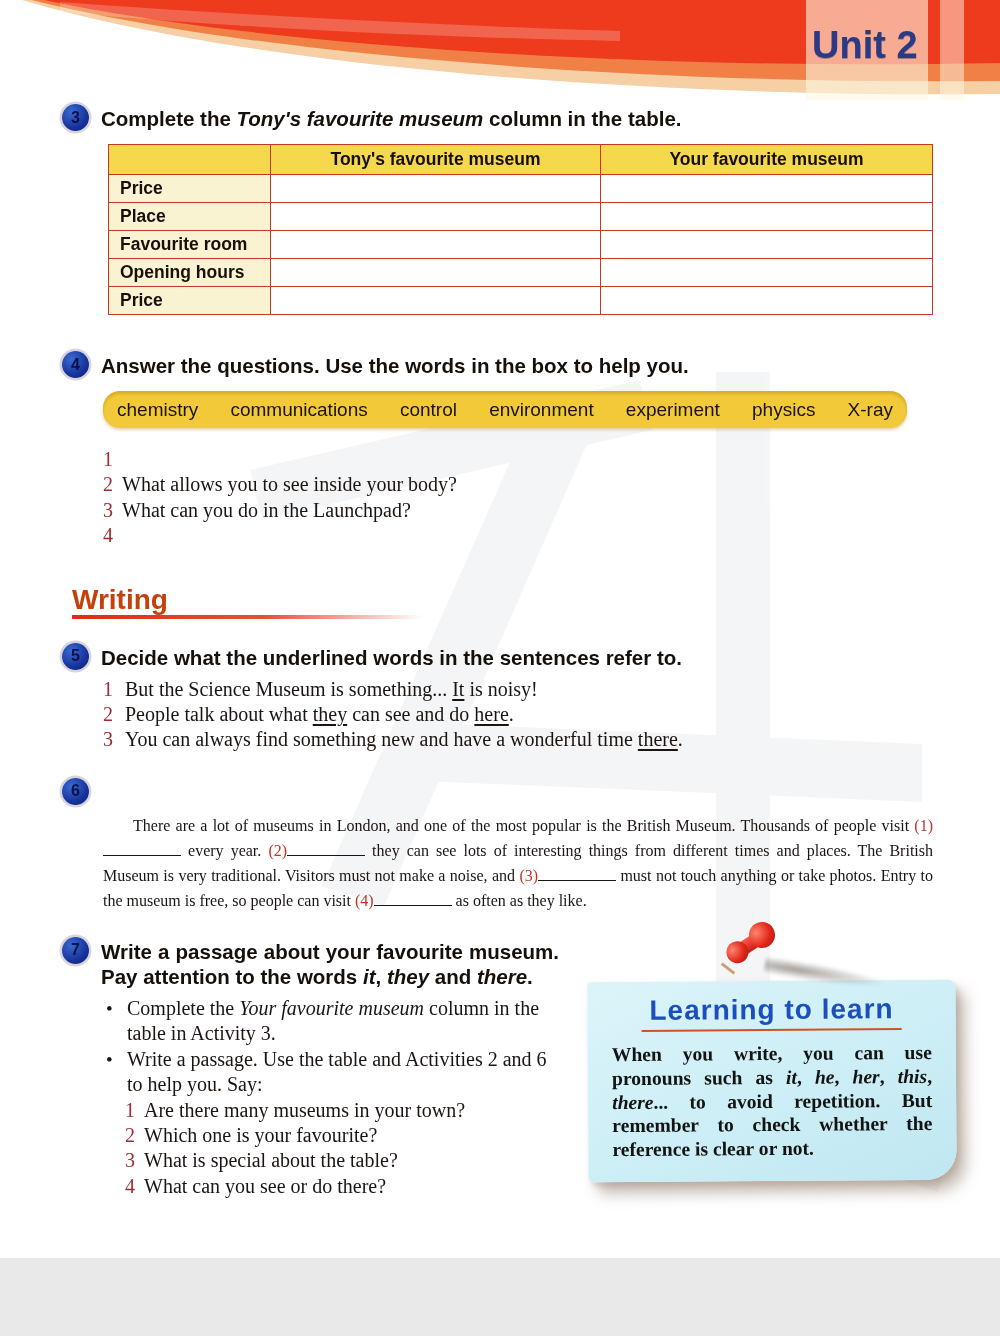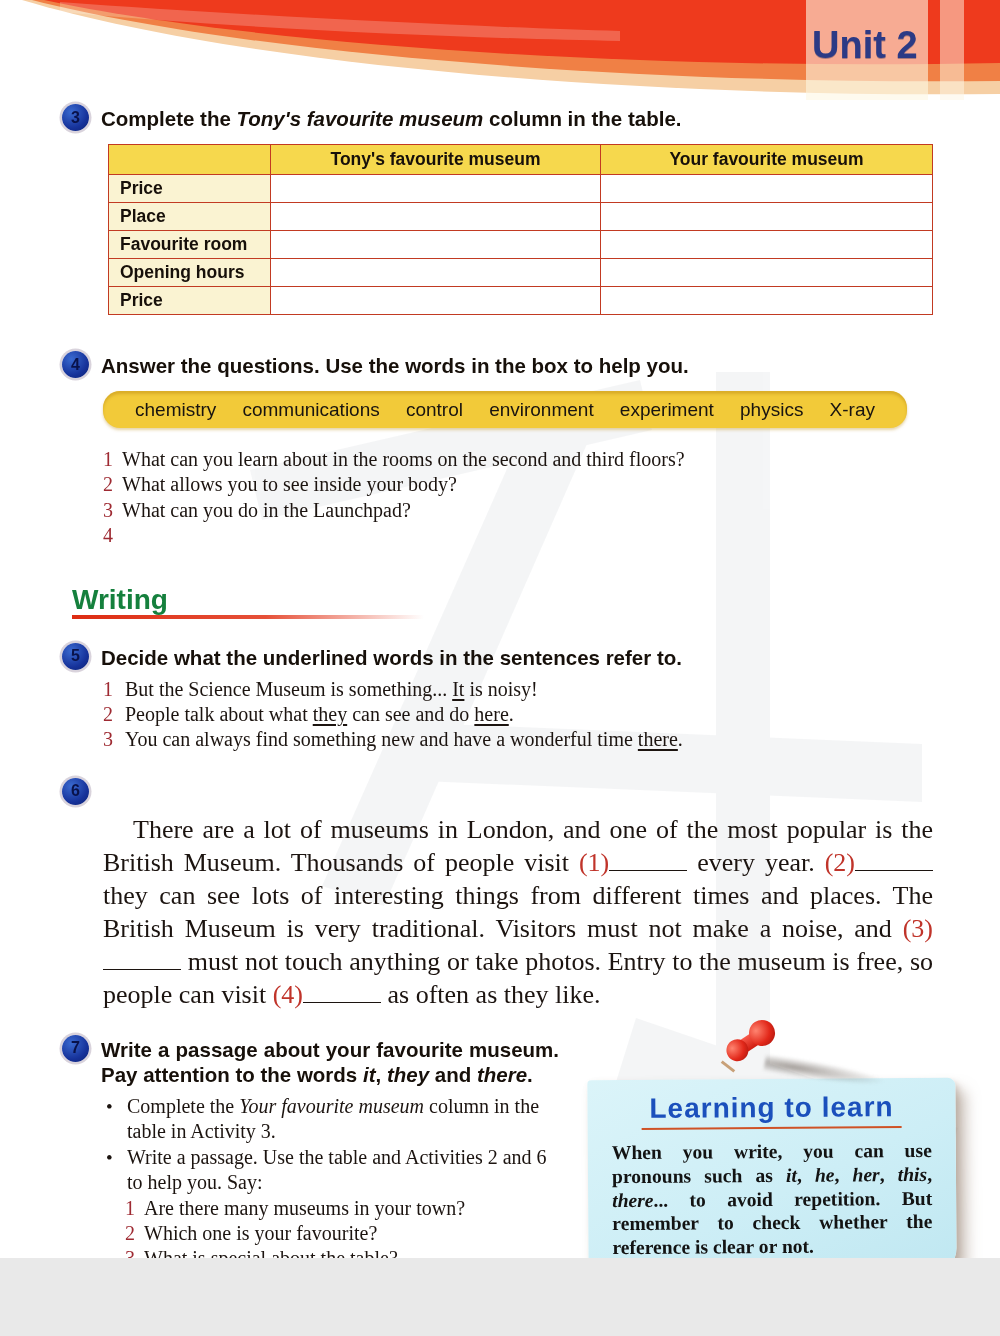--- a/index.html
+++ b/index.html
@@ -46,45 +46,45 @@
   }
   .museum-table td { height:25px; }
   .museum-table td.rowlabel {
     background:#faf3d2; font-weight:bold; font-size:17.5px;
     padding-left:11px; color:#17100a;
   }
   .museum-table td.cell { background:#ffffff; }
   
   .word-box {
     margin:13px 0 0 41px; width:804px; box-sizing:border-box;
-    background:#f2ca39; border-radius:17px; padding:8px 32px 7px;
+    background:#f2ca39; border-radius:17px; padding:8px 14px 7px;
     display:flex; justify-content:space-between; align-items:center;
     font-family:"Liberation Sans", sans-serif; font-size:19px; color:#191410;
     box-shadow:inset 0 3px 3px rgba(186,138,20,0.45), 0 2px 3px rgba(205,170,80,0.5);
   }
   
   .qlist { margin:19px 0 0 41px; font-size:20px; line-height:25.3px; }
   .qrow { display:flex; }
   .qnum { color:#9e2a32; flex:0 0 19px; }
   .qtext { color:#1c1410; }
   .s-list .qnum { flex:0 0 22px; }
   
   .writing-wrap { margin-top:37px; margin-left:10px; }
   .writing-title {
     font-family:"Liberation Sans", sans-serif; font-weight:bold;
-    font-size:28px; color:#15803d; line-height:30px; width:fit-content;
+    font-size:28px; color:#c2410c; line-height:30px; width:fit-content;
   }
   .writing-underline {
     width:352px; height:3.5px; margin-top:0px;
     background:linear-gradient(to right, #dd2c12, #e65038 55%, rgba(242,205,195,0));
   }
   
   .passage {
     margin:8px 0 16px 41px; width:830px; text-align:justify; text-indent:30px;
-    font-size:26px; line-height:33px; color:#1c1410;
+    font-size:16px; line-height:25px; color:#1c1410;
   }
   .blank { display:inline-block; width:78px; height:14px; border-bottom:1.8px solid #1c1410; }
   
   .act7 { position:relative; margin-top:24px; min-height:310px; }
   .w458 { width:458px; text-align:justify; }
   .bullets { margin:7px 0 0 44px; width:448px; font-size:20px; line-height:25.3px; }
   .brow { display:flex; gap:11px; margin-top:1px; }
   .bdot { flex:0 0 10px; font-size:19px; }
   .q7 { margin-left:63px; width:430px; }
   .note-wrap { position:absolute; left:524px; top:-12px; width:386px; }
@@ -224,21 +224,20 @@
         <span class="word">communications</span>
         <span class="word">control</span>
         <span class="word">environment</span>
         <span class="word">experiment</span>
         <span class="word">physics</span>
         <span class="word">X-ray</span>
       </div>
     <div class="qlist">
         <div class="qrow">
           <span class="qnum">1</span>
-          <span class="qtext">What can you learn about in the rooms on the second and third floors?</span>
         </div>
         <div class="qrow">
           <span class="qnum">2</span>
           <span class="qtext">What allows you to see inside your body?</span>
         </div>
         <div class="qrow">
           <span class="qnum">3</span>
           <span class="qtext">What can you do in the Launchpad?</span>
         </div>
         <div class="qrow">

